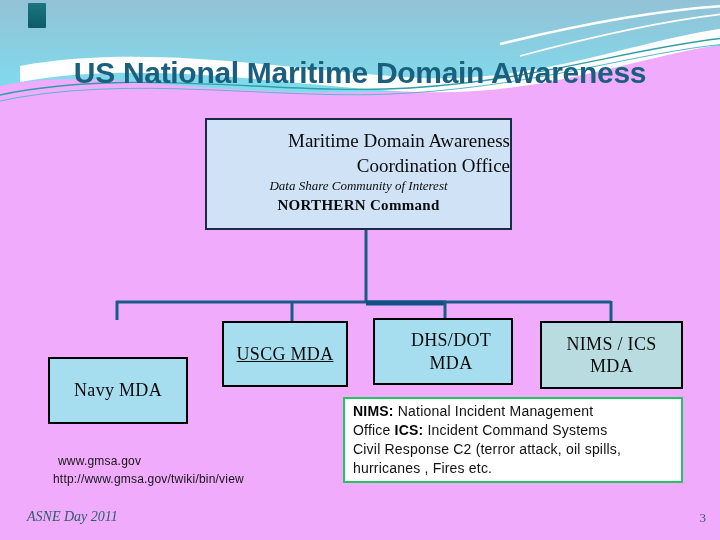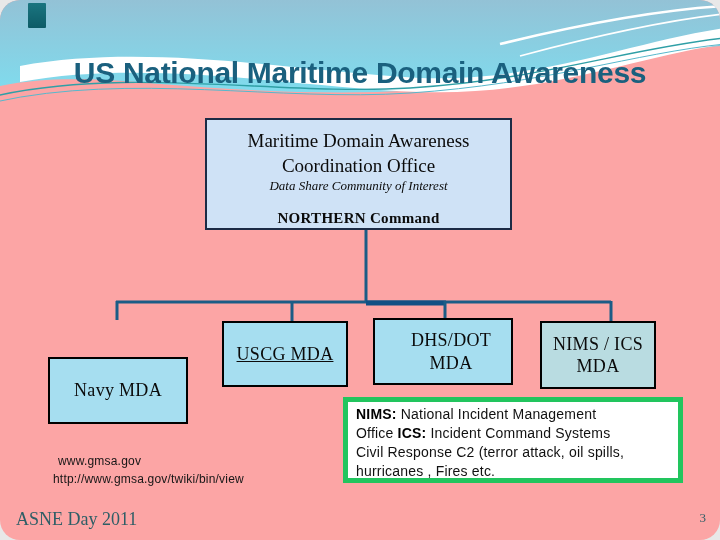--- a/index.html
+++ b/index.html
@@ -1,20 +1,19 @@
 <!DOCTYPE html>
 <html style="--title-color: #1a607e; --sky-top: #93c2d6; --sky-bottom: #7fdcee; --accent-tab: #1a7580; --connector-color: #1b5c86; --connector-thick: #115084; --root-fill: #cfe2f6; --root-border: #1c2b45; --child-fill: #a6def0; --nims-fill: #b9dce1; --footer-color: #2e5e66;"><head>
 <meta charset="utf-8">
 <style>
   html,body{margin:0;padding:0;background:#e8e8e8;}
   .slide{
     position:relative;width:720px;height:540px;margin:0 auto;
-    background:#fca5a5;overflow:hidden;
+    background:#f0abfc;overflow:hidden;
     font-family:"Liberation Sans",sans-serif;
-    border-radius:20px;
   }
   
   .hdr-svg{position:absolute;top:0;left:0;width:720px;height:130px;display:block;}
   .hdr-svg .sky-stop-top{stop-color:var(--sky-top,#93c2d6);}
   .hdr-svg .sky-stop-bot{stop-color:var(--sky-bottom,#7fdcee);}
   .accent-tab{
     position:absolute;left:28px;top:3px;width:18px;height:25px;border-radius:1px;
     background:linear-gradient(180deg,var(--accent-tab,#1a7580) 0%,#0d5b66 100%);
   }
   .title{
@@ -26,51 +25,51 @@
   .connectors{position:absolute;top:0;left:0;width:720px;height:540px;pointer-events:none;}
   .connectors path{stroke:var(--connector-color,#1b5c86);fill:none;}
   .connectors .thin{stroke-width:3px;}
   .connectors .thick{stroke-width:5px;stroke:var(--connector-thick,#115084);}
   
   .rootbox{
     position:absolute;left:205px;top:118px;width:307px;height:112px;box-sizing:border-box;
     background:var(--root-fill,#cfe2f6);border:2px solid var(--root-border,#1c2b45);
     text-align:center;font-family:"Liberation Serif",serif;color:#0b0b0b;
   }
-  .root-title{margin-top:8px;font-size:19px;line-height:1.32;white-space:pre-line;}
+  .root-title{margin-top:8px;font-size:19px;line-height:1.32;white-space:pre-line;text-align:right;}
   .root-sub{font-size:13px;font-style:italic;}
-  .root-cmd{margin-top:16px;font-size:15px;font-weight:600;letter-spacing:0.3px;}
+  .root-cmd{margin-top:3px;font-size:15px;font-weight:600;letter-spacing:0.3px;}
   
   .cbox{
     position:absolute;box-sizing:border-box;border:2px solid #000;
     background:var(--child-fill,#a6def0);
     display:flex;align-items:center;justify-content:center;
     font-family:"Liberation Serif",serif;font-size:18px;color:#0b0b0b;
     text-align:center;line-height:1.25;letter-spacing:0.3px;
   }
   .cbox span{white-space:pre-line;}
   .cbox-navy{left:48px;top:319px;width:140px;height:67px;margin-top:38px;}
   .cbox-uscg{left:222px;top:321px;width:126px;height:66px;text-decoration:underline;}
   .cbox-dhs{left:373px;top:318px;width:140px;height:67px;padding-left:16px;}
-  .cbox-nims{left:540px;top:321px;width:116px;height:68px;background:var(--nims-fill,#b9dce1);}
+  .cbox-nims{left:540px;top:321px;width:143px;height:68px;background:var(--nims-fill,#b9dce1);}
   
   .notebox{
     position:absolute;left:343px;top:397px;width:340px;height:86px;box-sizing:border-box;
-    background:#fff;border:5px solid #22c55e;padding:3px 8px;
+    background:#fff;border:2px solid #22c55e;padding:3px 8px;
     font-size:14px;line-height:19px;color:#111;letter-spacing:0.2px;
   }
   .notebox .nline{white-space:nowrap;}
   .notebox b{font-weight:bold;color:#000;}
   
   .links{position:absolute;left:53px;top:453px;font-size:12px;line-height:17.5px;color:#161616;letter-spacing:0.2px;}
   .link1{padding-left:5px;}
   
   .footer-left{
-    position:absolute;left:16px;top:509px;font-family:"Liberation Serif",serif;
-    font-size:18px;color:var(--footer-color,#2e5e66);
+    position:absolute;left:27px;top:509px;font-family:"Liberation Serif",serif;
+    font-style:italic;font-size:14px;color:var(--footer-color,#2e5e66);
   }
   .page-number{
     position:absolute;right:14px;top:510px;font-family:"Liberation Serif",serif;
     font-size:13px;color:var(--footer-color,#2e5e66);
   }
 </style>
 </head>
 <body>
 
 <div class="slide">

